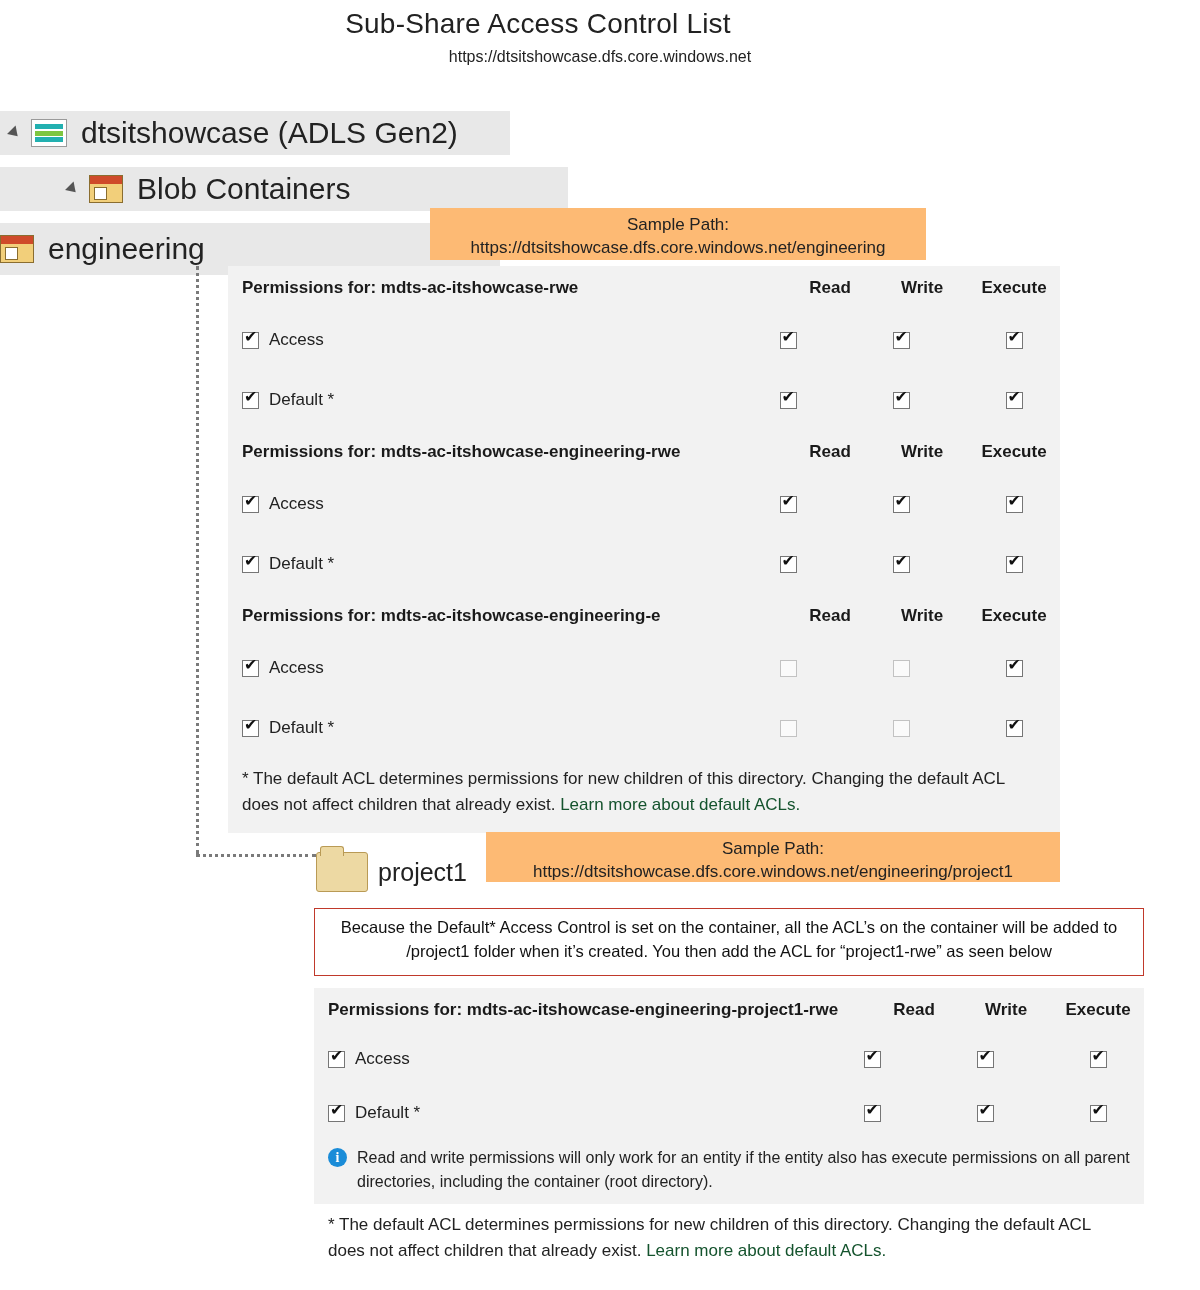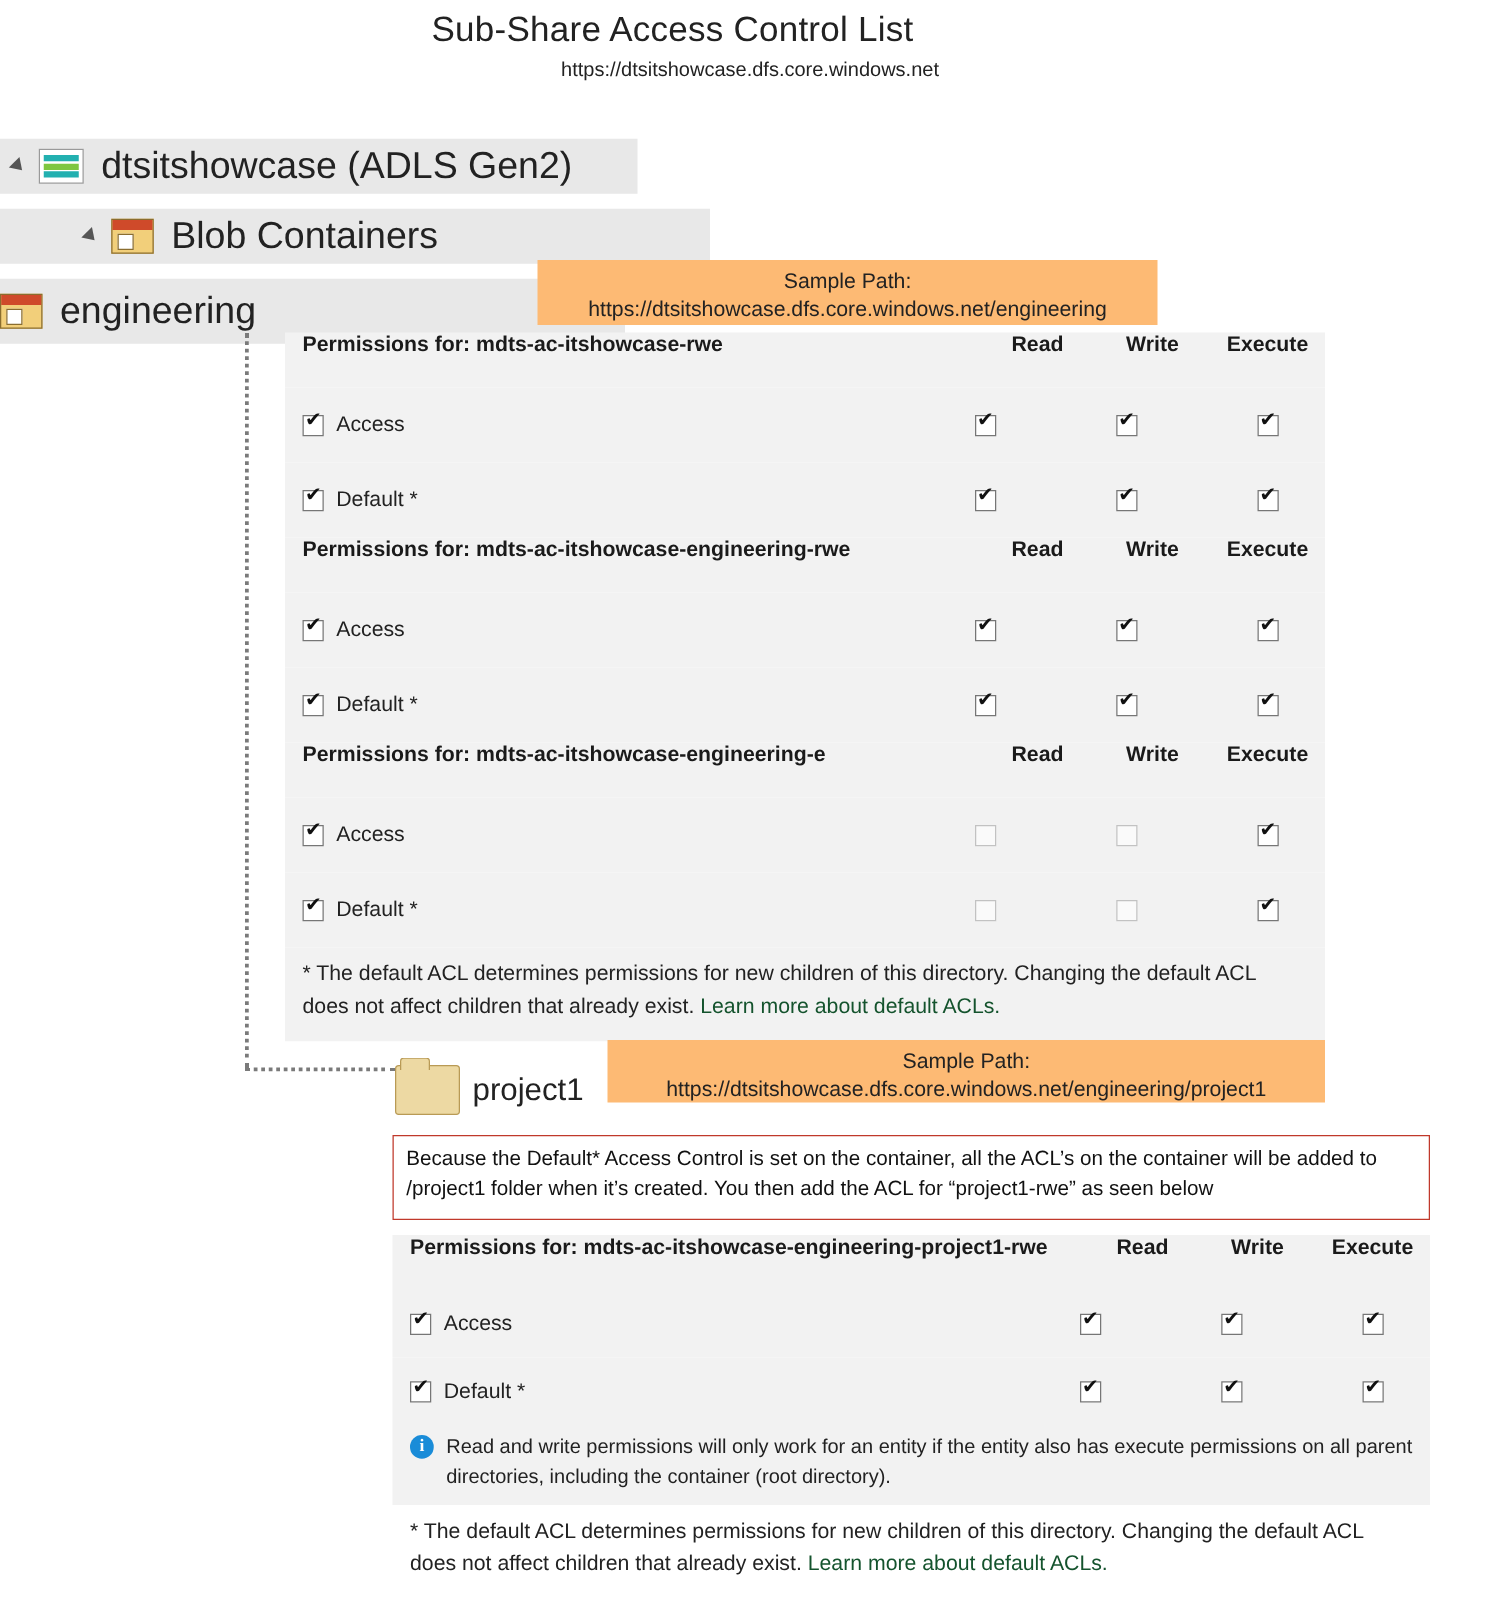--- a/index.html
+++ b/index.html
@@ -76,21 +76,21 @@
   .dotline{
     position:absolute;border-left:3px dotted #7a7a7a;
   }
   .dotline-h{
     position:absolute;border-top:3px dotted #7a7a7a;
   }
 
   
   .panel{position:absolute;}
   .perm-head{
-    display:flex;align-items:flex-start;background:#f2f2f2;height:44px;
+    display:flex;align-items:center;background:#f2f2f2;height:44px;
     font-size:17px;font-weight:bold;color:#1a1a1a;padding-left:14px;box-sizing:border-box;
   }
   .perm-head .ptitle{flex:1;}
   .col{width:92px;text-align:center;font-weight:bold;font-size:17px;}
   .perm-row{
     display:flex;align-items:center;background:#f2f2f2;height:60px;
     font-size:17px;padding-left:14px;box-sizing:border-box;color:#222;gap:21px;
   }
   .perm-row .rname{flex:1;display:flex;align-items:center;gap:10px;}
   .cb{
@@ -281,21 +281,21 @@
 <div class="tree-row" style="left:316px;top:834px;width:250px;height:46px;background:transparent;padding-left:0;">
   <span class="icon-folder"></span>
   <span class="node-label" style="font-size:25px;">project1</span>
 </div>
 
 <div class="sample-path" style="left:486px;top:832px;width:574px;height:50px;">
   <span class="sp-label">Sample Path:</span>
   <span class="sp-url">https://dtsitshowcase.dfs.core.windows.net/engineering/project1</span>
 </div>
 
-<div class="callout" style="left:314px;top:908px;width:830px;height:68px;">Because the Default* Access Control is set on the container, all the ACL’s on the container will be added to /project1 folder when it’s created.  You then add the ACL for “project1-rwe” as seen below</div>
+<div class="callout" style="left:314px;top:908px;width:830px;height:68px;text-align:center;">Because the Default* Access Control is set on the container, all the ACL’s on the container will be added to /project1 folder when it’s created.  You then add the ACL for “project1-rwe” as seen below</div>
 
 <div class="panel" style="left:314px;top:988px;width:830px;">
   <div class="perm-head">
     <span class="ptitle">Permissions for: mdts-ac-itshowcase-engineering-project1-rwe</span>
     <span class="col">Read</span>
     <span class="col">Write</span>
     <span class="col">Execute</span>
   </div>
   <div class="perm-row" style="height:54px;">
     <span class="rname">

